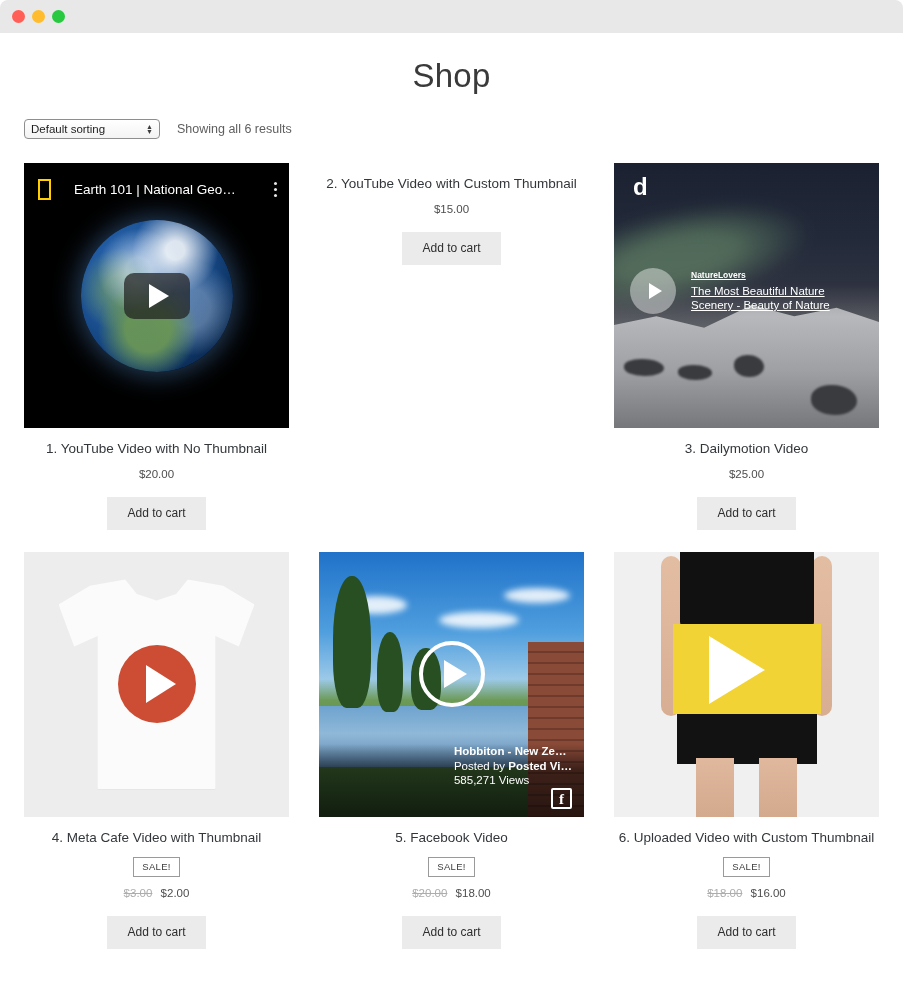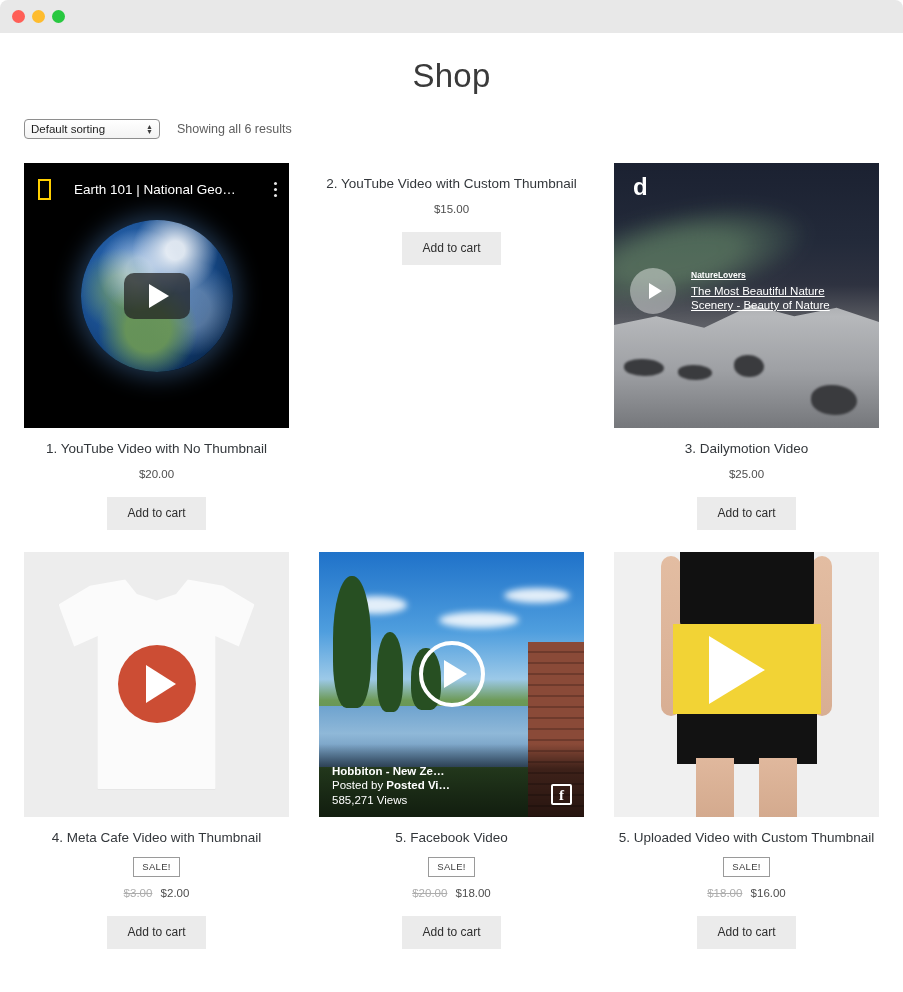--- a/index.html
+++ b/index.html
@@ -453,20 +453,21 @@
   .fb-caption {
     position: absolute;
     left: 0; right: 0; bottom: 0;
     height: 73px;
     background: linear-gradient(to bottom, rgba(0,0,0,0) 0%, rgba(0,0,0,0.55) 34%, rgba(0,0,0,0.72) 100%);
     display: flex;
     align-items: flex-end;
     justify-content: space-between;
     padding: 0 12px 9px 13px;
     box-sizing: border-box;
+    flex-direction: column;
   }
   .fb-caption-text {
     text-align: left;
     color: #ffffff;
     line-height: 1.28;
   }
   .fb-l1 { font-size: 11.5px; font-weight: 700; }
   .fb-l2 { font-size: 11.5px; }
   .fb-l2 b { font-weight: 700; }
   .fb-l3 { font-size: 11.5px; }
@@ -690,21 +691,21 @@
           <div class="thumb skirt-bg">
             <div class="sk-armL"></div>
             <div class="sk-armR"></div>
             <div class="sk-torso"></div>
             <div class="sk-yellow"></div>
             <div class="sk-black"></div>
             <div class="sk-legL"></div>
             <div class="sk-legR"></div>
             <div class="sk-play"></div>
           </div>
-          <div class="prod-title">5. Uploaded Video with Custom Thumbnail</div>
+          <div class="prod-title">6. Uploaded Video with Custom Thumbnail</div>
           <div><span class="sale-badge">SALE!</span></div>
           <div class="price">
             <span class="old">$18.00</span>
             <span>$16.00</span>
           </div>
           <button class="add-btn">Add to cart</button>
         </div>
 
       </div>
     </div>

